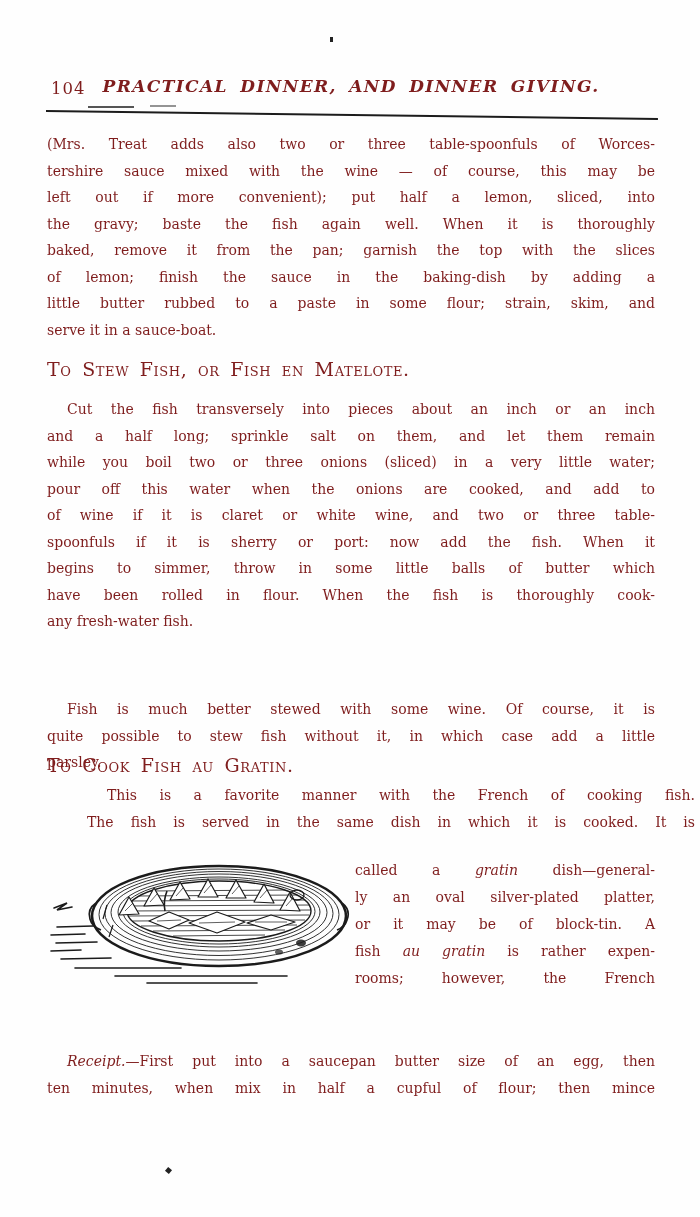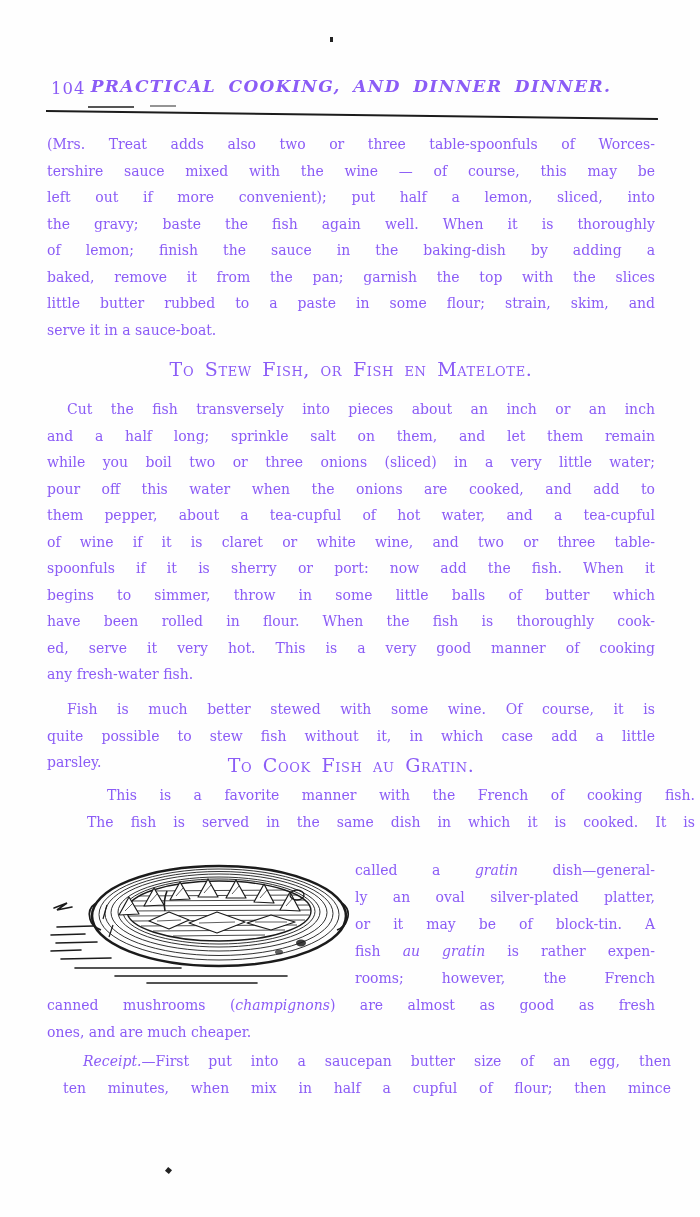--- a/index.html
+++ b/index.html
@@ -1,27 +1,27 @@
 <!DOCTYPE html>
 <html><head>
 <meta charset="utf-8">
 <style>
   html,body { margin:0; padding:0; background:#ffffff; }
   .page {
     position:relative; width:700px; height:1217px; background:#fefefe;
     font-family:"DejaVu Serif", "Liberation Serif", serif;
-    color:#8b5cf6; overflow:hidden;
+    color:#7f1d1d; overflow:hidden;
   }
   .blk { position:absolute; left:47px; width:608px; }
   .ln { font-size:14px; line-height:26.5px; white-space:normal; }
   .j  { text-align:justify; text-align-last:justify; }
   .last { text-align:left; text-align-last:left; }
   .ind { text-indent:20px; }
   .sec {
-    position:absolute; left:47px; width:608px; text-align:center;
+    position:absolute; left:47px; width:608px; text-align:left;
     font-variant:small-caps; font-size:19px; letter-spacing:.6px; word-spacing:4px;
   }
   .pageno { position:absolute; left:51px; top:79px; font-size:16.5px; letter-spacing:1px; }
   .runhead {
     position:absolute; left:47px; top:76px; width:608px; text-align:center;
     font-style:italic; font-weight:bold; font-size:17px;
     letter-spacing:1.4px; word-spacing:5px;
   }
   .rule {
     position:absolute; left:46px; top:110px; width:612px; height:2.4px;
@@ -33,51 +33,49 @@
   .wrapcol .ln { line-height:27px; }
   .illus { position:absolute; left:2px; top:5px; width:302px; height:134px; }
   em { font-style:italic; }
 </style>
 </head>
 <body>
 
 <div class="page">
 
   <div class="pageno">104</div>
-  <div class="runhead">PRACTICAL COOKING, AND DINNER DINNER.</div>
+  <div class="runhead">PRACTICAL DINNER, AND DINNER GIVING.</div>
   <div class="rule"></div>
   <div class="rule-dash" style="left:88px; top:106px; width:46px;"></div>
   <div class="rule-dash" style="left:150px; top:105px; width:26px; opacity:.5;"></div>
   <div class="speck" style="left:330px; top:37px; width:3px; height:5px;"></div>
   <div class="speck" style="left:166px; top:1168px; width:5px; height:5px; transform:rotate(40deg);"></div>
 
   <div class="blk" style="top:131px;">
     <div class="ln j">(Mrs. Treat adds also two or three table-spoonfuls of Worces-</div>
     <div class="ln j">tershire sauce mixed with the wine — of course, this may be</div>
     <div class="ln j">left out if more convenient); put half a lemon, sliced, into</div>
     <div class="ln j">the gravy; baste the fish again well.  When it is thoroughly</div>
+    <div class="ln j">baked, remove it from the pan; garnish the top with the slices</div>
     <div class="ln j">of lemon; finish the sauce in the baking-dish by adding a</div>
-    <div class="ln j">baked, remove it from the pan; garnish the top with the slices</div>
     <div class="ln j">little butter rubbed to a paste in some flour; strain, skim, and</div>
     <div class="ln last">serve it in a sauce-boat.</div>
   </div>
 
   <div class="sec" style="top:358px;">To Stew Fish, or Fish en Matelote.</div>
 
   <div class="blk" style="top:396px;">
     <div class="ln j ind">Cut the fish transversely into pieces about an inch or an inch</div>
     <div class="ln j">and a half long; sprinkle salt on them, and let them remain</div>
     <div class="ln j">while you boil two or three onions (sliced) in a very little water;</div>
     <div class="ln j">pour off this water when the onions are cooked, and add to</div>
-    <div class="ln j">them pepper, about a tea-cupful of hot water, and a tea-cupful</div>
     <div class="ln j">of wine if it is claret or white wine, and two or three table-</div>
     <div class="ln j">spoonfuls if it is sherry or port: now add the fish.  When it</div>
     <div class="ln j">begins to simmer, throw in some little balls of butter which</div>
     <div class="ln j">have been rolled in flour.  When the fish is thoroughly cook-</div>
-    <div class="ln j">ed, serve it very hot.  This is a very good manner of cooking</div>
     <div class="ln last">any fresh-water fish.</div>
   </div>
 
   <div class="blk" style="top:696px;">
     <div class="ln j ind">Fish is much better stewed with some wine.  Of course, it is</div>
     <div class="ln j">quite possible to stew fish without it, in which case add a little</div>
     <div class="ln last">parsley.</div>
   </div>
 
   <div class="sec" style="top:754px;">To Cook Fish au Gratin.</div>
@@ -171,23 +169,19 @@
     </div>
     <div class="wrapcol">
       <div class="ln j"><span>called a </span><em>gratin</em><span> dish—general-</span></div>
       <div class="ln j">ly an oval silver-plated platter,</div>
       <div class="ln j">or it may be of block-tin.  A</div>
       <div class="ln j"><span>fish </span><em>au gratin</em><span> is rather expen-</span></div>
       <div class="ln j">rooms; however, the French</div>
     </div>
   </div>
 
-  <div class="blk" style="top:992px;">
-    <div class="ln j"><span>canned mushrooms (</span><em>champignons</em><span>) are almost as good as fresh</span></div>
-    <div class="ln last">ones, and are much cheaper.</div>
-  </div>
 
-  <div class="blk" style="top:1048px;margin-left:16px;">
+  <div class="blk" style="top:1048px;">
     <div class="ln j ind"><em>Receipt.</em><span>—First put into a saucepan butter size of an egg, then</span></div>
     <div class="ln j">ten minutes, when mix in half a cupful of flour; then mince</div>
   </div>
 
 </div>
 
 </body></html>

